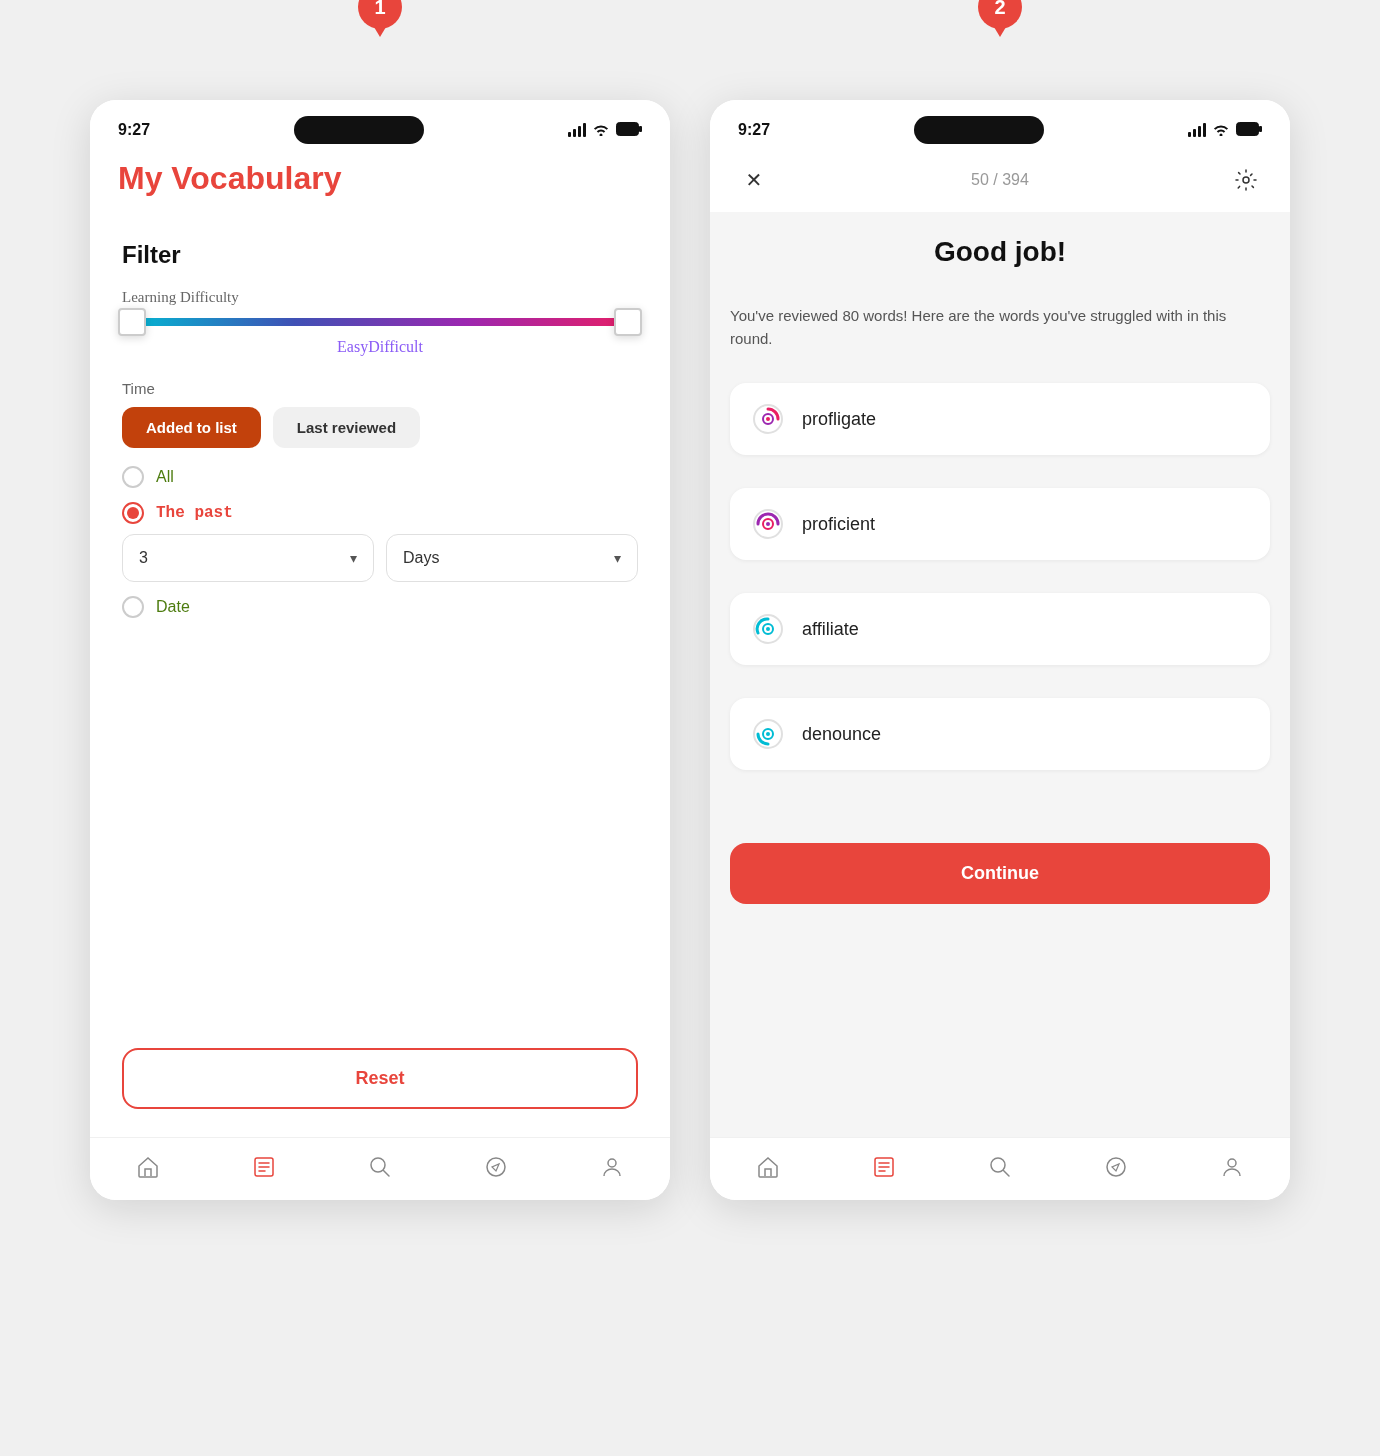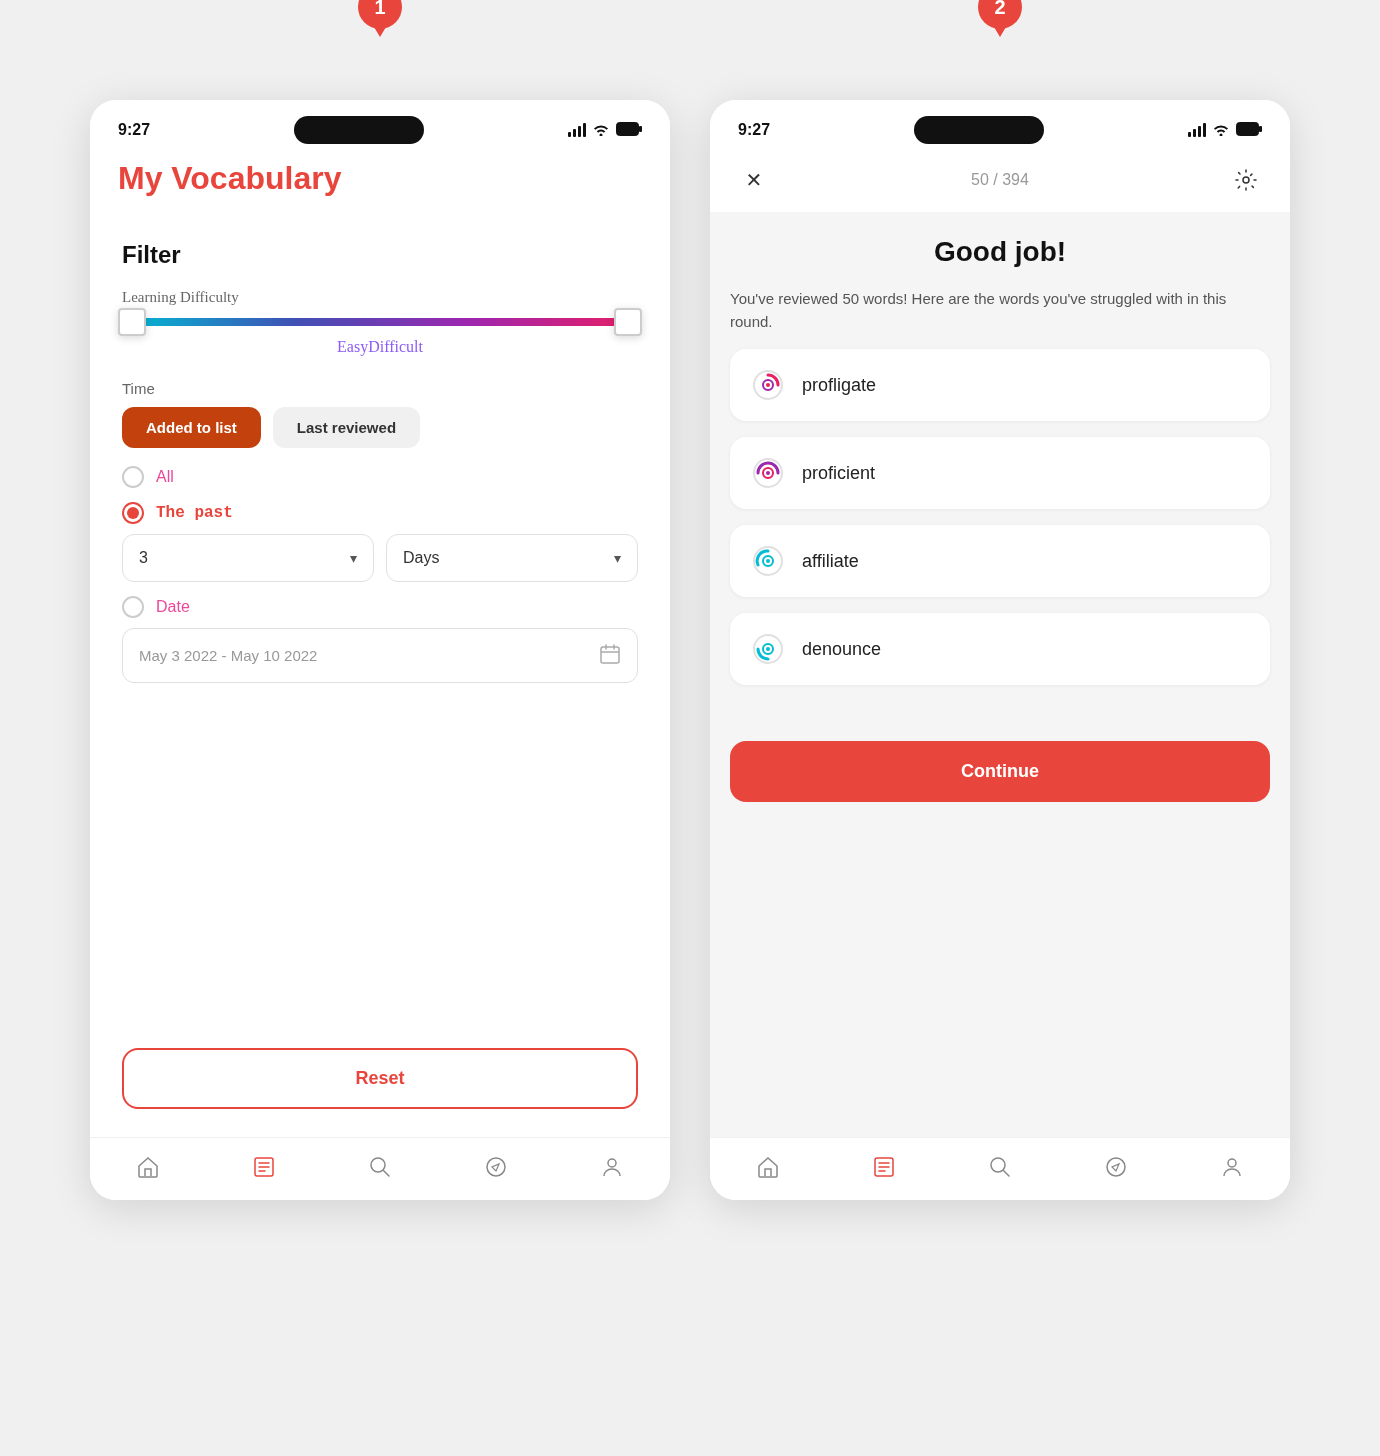--- a/index.html
+++ b/index.html
@@ -216,21 +216,21 @@
     }
     .radio-circle.selected::after {
       content: '';
       width: 12px;
       height: 12px;
       background: #e8453c;
       border-radius: 50%;
     }
     .radio-label {
       font-size: 16px;
-      color: #ec4899;
+      color: #4d7c0f;
     }
     .radio-label.selected {
       color: #e8453c;
       font-weight: 600;
       font-family: Liberation Mono, monospace;
     }
 
     
     .dropdown-row {
       display: flex;
@@ -336,21 +336,21 @@
       justify-content: center;
       cursor: pointer;
     }
 
     .review-content {
       flex: 1;
       background: #f5f5f5;
       padding: 24px 20px;
       display: flex;
       flex-direction: column;
-      gap: 16px;
+      gap: 33px;
     }
     .good-job-title {
       font-size: 28px;
       font-weight: 700;
       color: #111;
       text-align: center;
       margin-bottom: 4px;
     }
     .review-subtitle {
       font-size: 15px;
@@ -484,30 +484,20 @@
             </div>
           </div>
 
           <div class="radio-group" style="margin-top:14px">
             <div class="radio-item">
               <div class="radio-circle"></div>
               <span class="radio-label">Date</span>
             </div>
           </div>
 
-          <div class="date-row">
-            <span>May 3 2022 - May 10 2022</span>
-            <span>
-              <svg width="22" height="22" viewBox="0 0 22 22" fill="none">
-                  <rect x="2" y="4" width="18" height="16" rx="2" stroke="#aaa" stroke-width="1.5"></rect>
-                  <path d="M2 9h18" stroke="#aaa" stroke-width="1.5"></path>
-                  <path d="M7 2v4M15 2v4" stroke="#aaa" stroke-width="1.5" stroke-linecap="round"></path>
-                </svg>
-            </span>
-          </div>
         </div>
 
         <button class="reset-btn">Reset</button>
       </div>
 
       <div class="bottom-nav">
         <div class="nav-item">
           <div class="nav-icon">
             <svg width="26" height="26" viewBox="0 0 26 26" fill="none">
                 <path d="M4 12L13 4l9 8v10a1 1 0 0 1-1 1H5a1 1 0 0 1-1-1V12z" stroke="#888" stroke-width="1.5"></path>
@@ -588,21 +578,21 @@
               <circle cx="13" cy="13" r="3" stroke="#333" stroke-width="1.5"></circle>
               <path d="M13 3v2M13 21v2M3 13H5M21 13h2M5.6 5.6l1.4 1.4M19 19l1.4 1.4M19 7l-1.4 1.4M6.6 19.4L5.2 21" stroke="#333" stroke-width="1.5" stroke-linecap="round"></path>
             </svg>
         </div>
       </div>
 
       <div class="review-content">
         <div style="text-align:center">
           <h2 class="good-job-title">Good job!</h2>
         </div>
-        <p class="review-subtitle">You've reviewed 50 words! Here are the words you've struggled with in this round.</p>
+        <p class="review-subtitle">You've reviewed 80 words! Here are the words you've struggled with in this round.</p>
 
         <div class="word-card">
           <div class="word-icon">
             <svg width="36" height="36" viewBox="0 0 36 36" fill="none">
               <circle cx="18" cy="18" r="14" stroke="#e0e0e0" stroke-width="2"></circle>
               <circle cx="18" cy="18" r="10" stroke="none" fill="none"></circle>
               <path d="M18 8 A10 10 0 0 1 28 18" stroke="#e91e63" stroke-width="3" stroke-linecap="round" fill="none"></path>
               <circle cx="18" cy="18" r="5" stroke="#9c27b0" stroke-width="2" fill="none"></circle>
               <circle cx="18" cy="18" r="2" fill="#e91e63"></circle>
             </svg>

